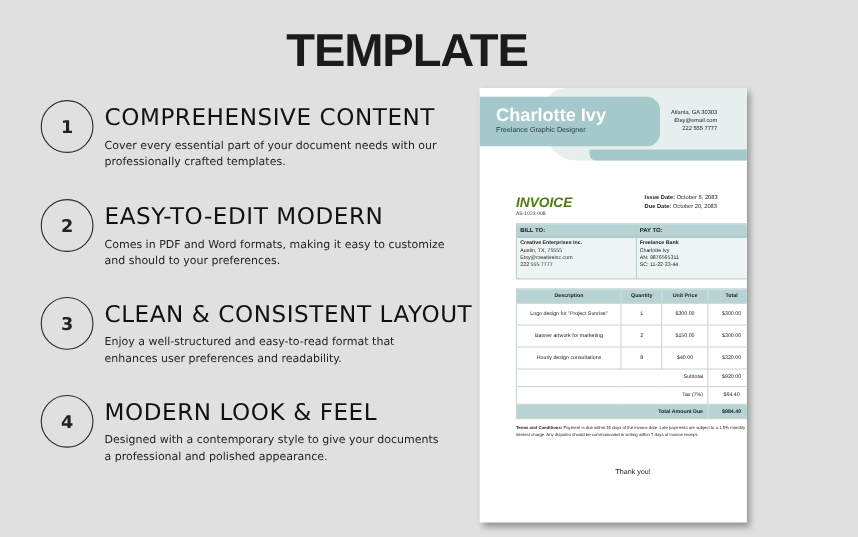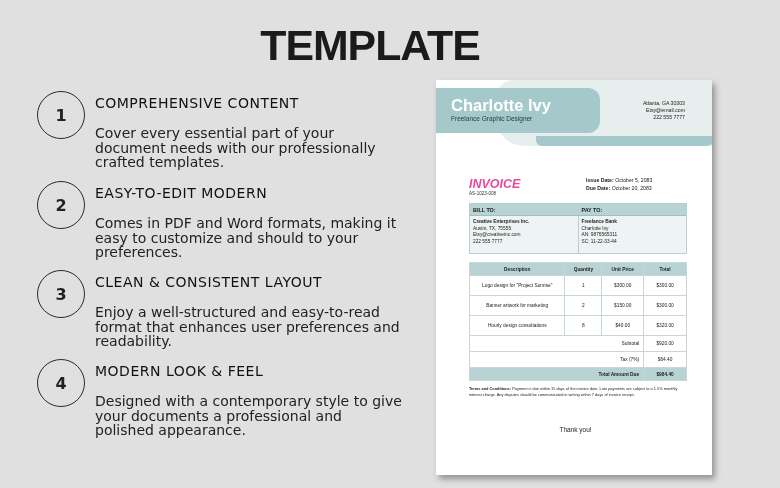--- a/index.html
+++ b/index.html
@@ -35,41 +35,41 @@
       display: flex; align-items: center; justify-content: center;
       font-family: "DejaVu Sans", sans-serif;
       font-weight: bold;
       font-size: 16px;
       color: #222;
     }
     .feature .ftitle {
       position: absolute;
       left: 58px; top: 4px;
       font-family: "DejaVu Sans", sans-serif;
-      font-size: 14px;
+      font-size: 21px;
       letter-spacing: 0.5px;
       white-space: nowrap;
       color: #111;
       font-weight: normal;
     }
     .feature .fdesc {
       position: absolute;
       left: 58px; top: 35px;
       width: 310px;
       font-family: "DejaVu Sans", sans-serif;
-      font-size: 14px;
+      font-size: 10px;
       line-height: 14.5px;
       color: #222;
     }
 
     
     .page {
       position: absolute;
       left: 436px; top: 80px;
-      width: 276px; height: 395px;
+      width: 243px; height: 395px;
       background: #ffffff;
       box-shadow: 3px 4px 6px rgba(0,0,0,0.35);
       overflow: hidden;
       font-family: "Liberation Sans", sans-serif;
       text-decoration: underline;
     }
     .hdr-back {
       position: absolute;
       left: 60px; top: 0; width: 220px; height: 66px;
       background: #e6efed;
@@ -107,21 +107,21 @@
       right: 27px; top: 20px;
       text-align: right;
       font-size: 5.2px;
       line-height: 7px;
       color: #222;
     }
     .inv-title {
       position: absolute;
       left: 33px; top: 97px;
       font-size: 12.5px; font-weight: bold; font-style: italic;
-      color: #ec4899;
+      color: #4d7c0f;
     }
     .inv-num {
       position: absolute;
       left: 33px; top: 111px;
       font-size: 4.6px; color: #333;
     }
     .inv-dates {
       position: absolute;
       left: 150px; top: 96px;
       font-size: 5.2px; line-height: 8px; color: #222;

